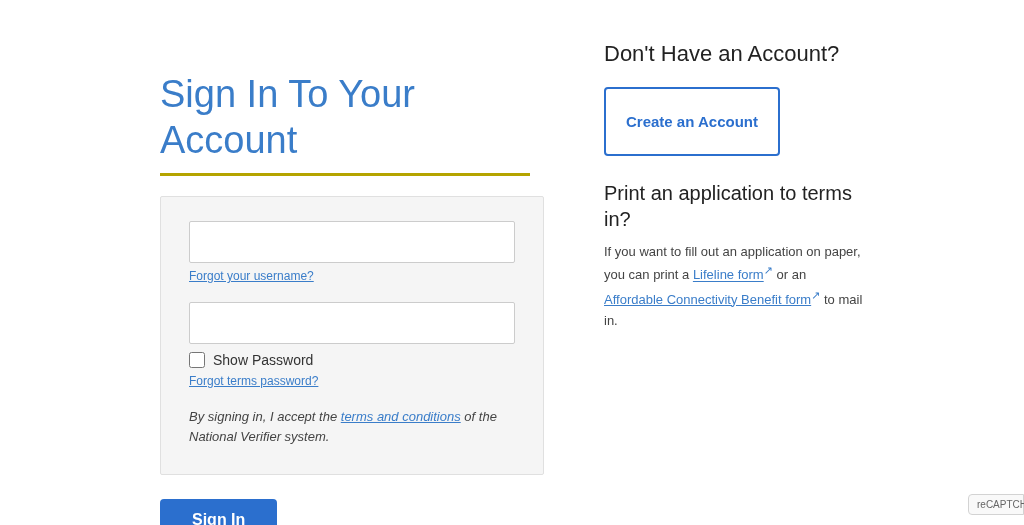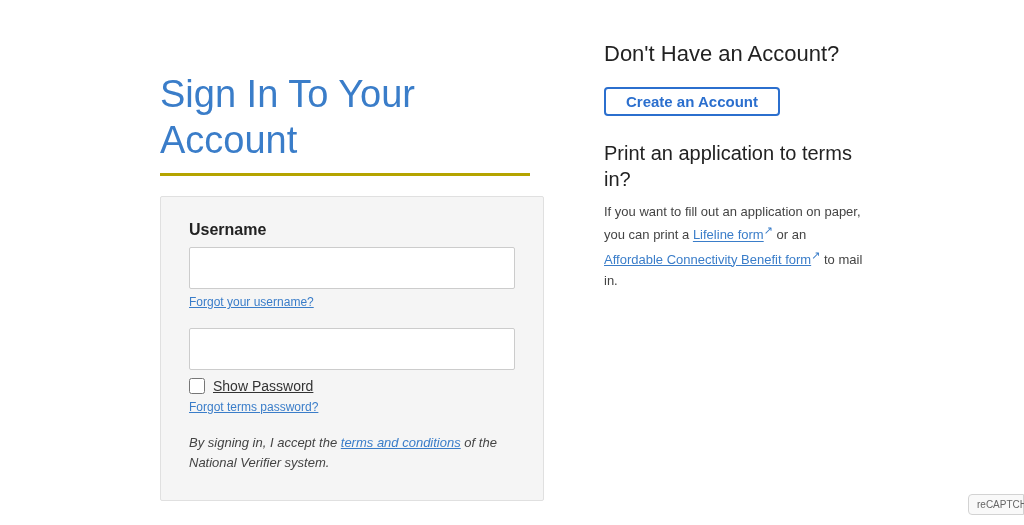--- a/index.html
+++ b/index.html
@@ -83,21 +83,20 @@
 
     .field-group {
       margin-bottom: 18px;
     }
 
     .show-password-row {
       display: flex;
       align-items: center;
       margin-top: 8px;
       gap: 8px;
-      text-decoration: underline;
     }
 
     .show-password-checkbox {
       width: 16px;
       height: 16px;
       cursor: pointer;
     }
 
     .show-password-label {
       font-size: 14px;
@@ -145,21 +144,21 @@
       color: #222;
       line-height: 1.3;
       margin-bottom: 18px;
     }
 
     .create-account-btn {
       display: inline-block;
       border: 2px solid #2b6fce;
       color: #2b6fce;
       background: #fff;
-      padding: 4px 20px;
+      padding: 24px 20px;
       font-size: 15px;
       font-weight: 600;
       border-radius: 4px;
       cursor: pointer;
       margin-bottom: 24px;
     }
 
     .print-section-title {
       font-size: 20px;
       font-weight: 400;
@@ -207,21 +206,20 @@
 
 <div class="page-container">
 
   <div class="left-panel">
     <h1 class="page-title">Sign In To Your Account</h1>
     <div class="title-underline"></div>
 
     <div class="form-card">
 
       <div class="field-group">
-        <label class="field-label">Username</label>
         <input class="text-input" type="text" placeholder="" style="">
         <a class="forgot-link">Forgot your username?</a>
       </div>
 
       <div class="field-group">
         <input class="text-input" type="password" placeholder="" style="">
         <div class="show-password-row">
           <input type="checkbox" class="show-password-checkbox" style="">
           <span class="show-password-label">Show Password</span>
         </div>

